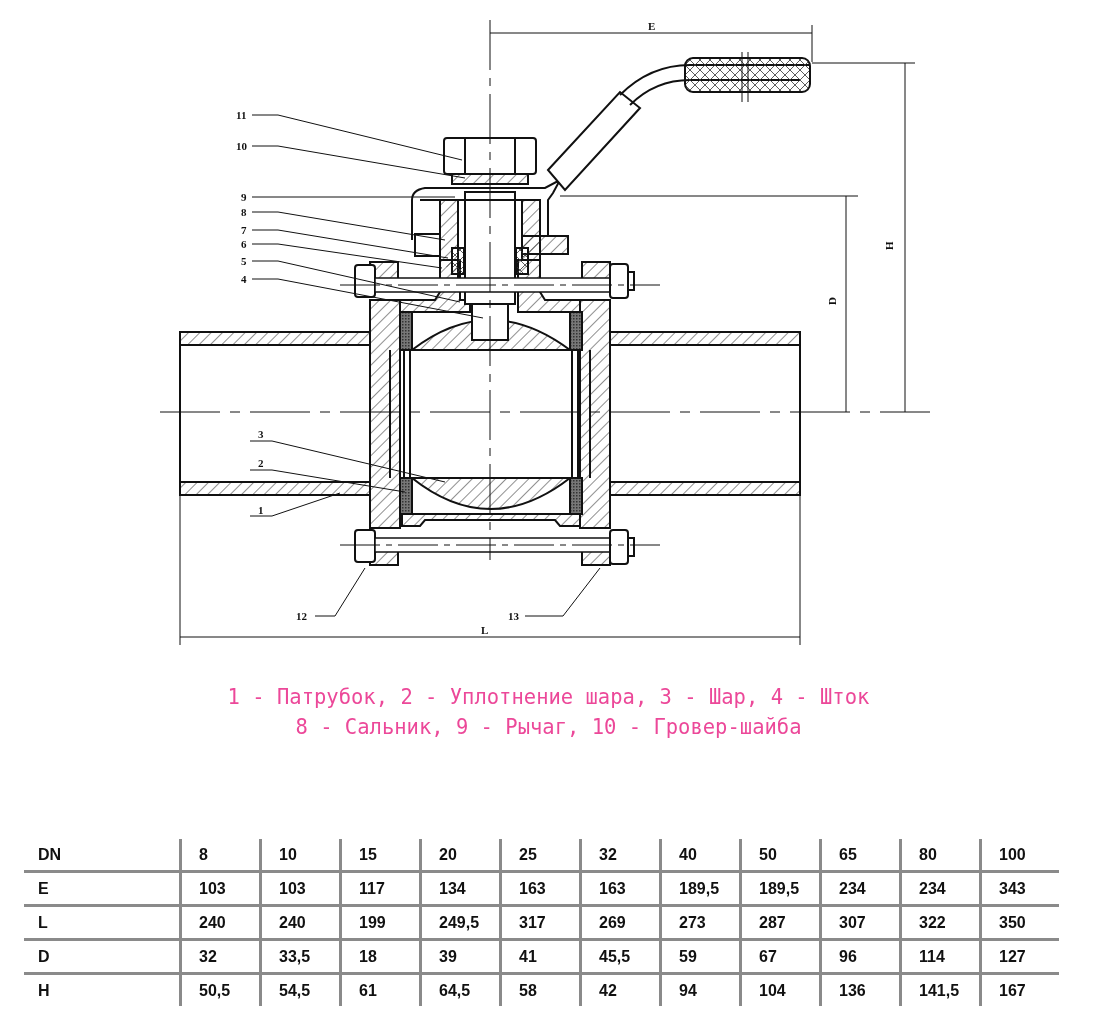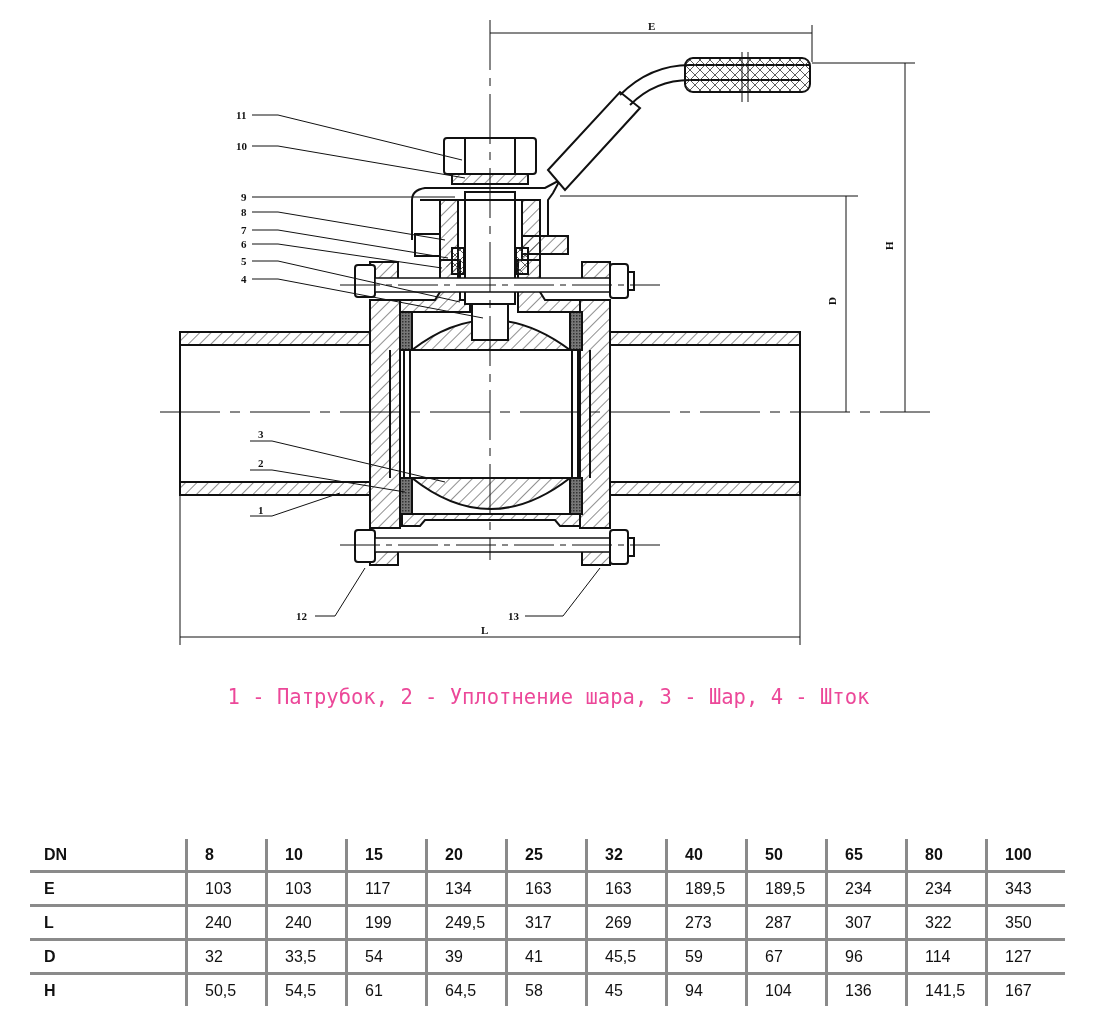--- a/index.html
+++ b/index.html
@@ -2,26 +2,26 @@
 <html><head>
 <meta charset="utf-8">
 <style>
   html, body { margin: 0; padding: 0; background: #ffffff; }
   body { width: 1097px; height: 1026px; position: relative; overflow: hidden; font-family: "Liberation Sans", sans-serif; }
   #drawing { position: absolute; left: 0; top: 0; width: 1097px; height: 660px; }
   .callout { font-family: "Liberation Serif", serif; font-weight: bold; font-size: 11px; fill: #111; }
   .dimlabel { font-family: "Liberation Serif", serif; font-weight: bold; font-size: 11px; fill: #111; }
   #legend { position: absolute; left: 0; top: 683px; width: 1097px; text-align: center; font-family: "DejaVu Sans Mono", monospace; font-size: 20.5px; line-height: 29.5px; color: #ec4899; }
   #legend div { white-space: pre; }
-  #spec-table { position: absolute; left: 30px; top: 839px; border-collapse: collapse; font-family: "Liberation Sans", sans-serif; font-size: 16px; color: #111; }
+  #spec-table { position: absolute; left: 24px; top: 839px; border-collapse: collapse; font-family: "Liberation Sans", sans-serif; font-size: 16px; color: #111; }
   #spec-table td { height: 31px; padding: 0 0 0 17px; border-bottom: 3px solid #8a8a8a; border-left: 3px solid #8a8a8a; vertical-align: middle; }
   #spec-table td:first-child { border-left: none; width: 141px; font-weight: bold; padding-left: 14px; }
   #spec-table tr:last-child td { border-bottom: none; }
   #spec-table tr.head td { font-weight: bold; }
-  #spec-table td.c { width: 60px; }
+  #spec-table td.c { width: 60px; font-weight: bold; }
 </style>
 </head>
 <body>
 
 <svg id="drawing" viewBox="0 0 1097 660" xmlns="http://www.w3.org/2000/svg">
   <defs>
     <pattern id="hatch" patternUnits="userSpaceOnUse" width="8" height="8" patternTransform="rotate(45)">
       <line x1="0" y1="0" x2="0" y2="8" stroke="#222" stroke-width="1"></line>
     </pattern>
     <pattern id="seal" patternUnits="userSpaceOnUse" width="3" height="3">
@@ -179,20 +179,21 @@
     <text class="callout" x="258" y="438">3</text>
     <text class="callout" x="258" y="467">2</text>
     <text class="callout" x="258" y="514">1</text>
     <text class="callout" x="296" y="620">12</text>
     <text class="callout" x="508" y="620">13</text>
   </g>
 </svg>
 
 <div id="legend">
   <div>1 - Патрубок, 2 - Уплотнение шара, 3 - Шар, 4 - Шток</div>
+  <div>8 - Сальник, 9 - Рычаг, 10 - Гровер-шайба</div>
 </div>
 
 <table id="spec-table">
   <tbody id="spec-body">
       <tr class="head">
         <td>DN</td>
         <td class="c">8</td>
         <td class="c">10</td>
         <td class="c">15</td>
         <td class="c">20</td>
@@ -229,38 +230,38 @@
         <td class="c">273</td>
         <td class="c">287</td>
         <td class="c">307</td>
         <td class="c">322</td>
         <td class="c">350</td>
       </tr>
       <tr>
         <td>D</td>
         <td class="c">32</td>
         <td class="c">33,5</td>
-        <td class="c">54</td>
+        <td class="c">18</td>
         <td class="c">39</td>
         <td class="c">41</td>
         <td class="c">45,5</td>
         <td class="c">59</td>
         <td class="c">67</td>
         <td class="c">96</td>
         <td class="c">114</td>
         <td class="c">127</td>
       </tr>
       <tr>
         <td>H</td>
         <td class="c">50,5</td>
         <td class="c">54,5</td>
         <td class="c">61</td>
         <td class="c">64,5</td>
         <td class="c">58</td>
-        <td class="c">45</td>
+        <td class="c">42</td>
         <td class="c">94</td>
         <td class="c">104</td>
         <td class="c">136</td>
         <td class="c">141,5</td>
         <td class="c">167</td>
       </tr>
     </tbody>
 </table>
 
 </body></html>

